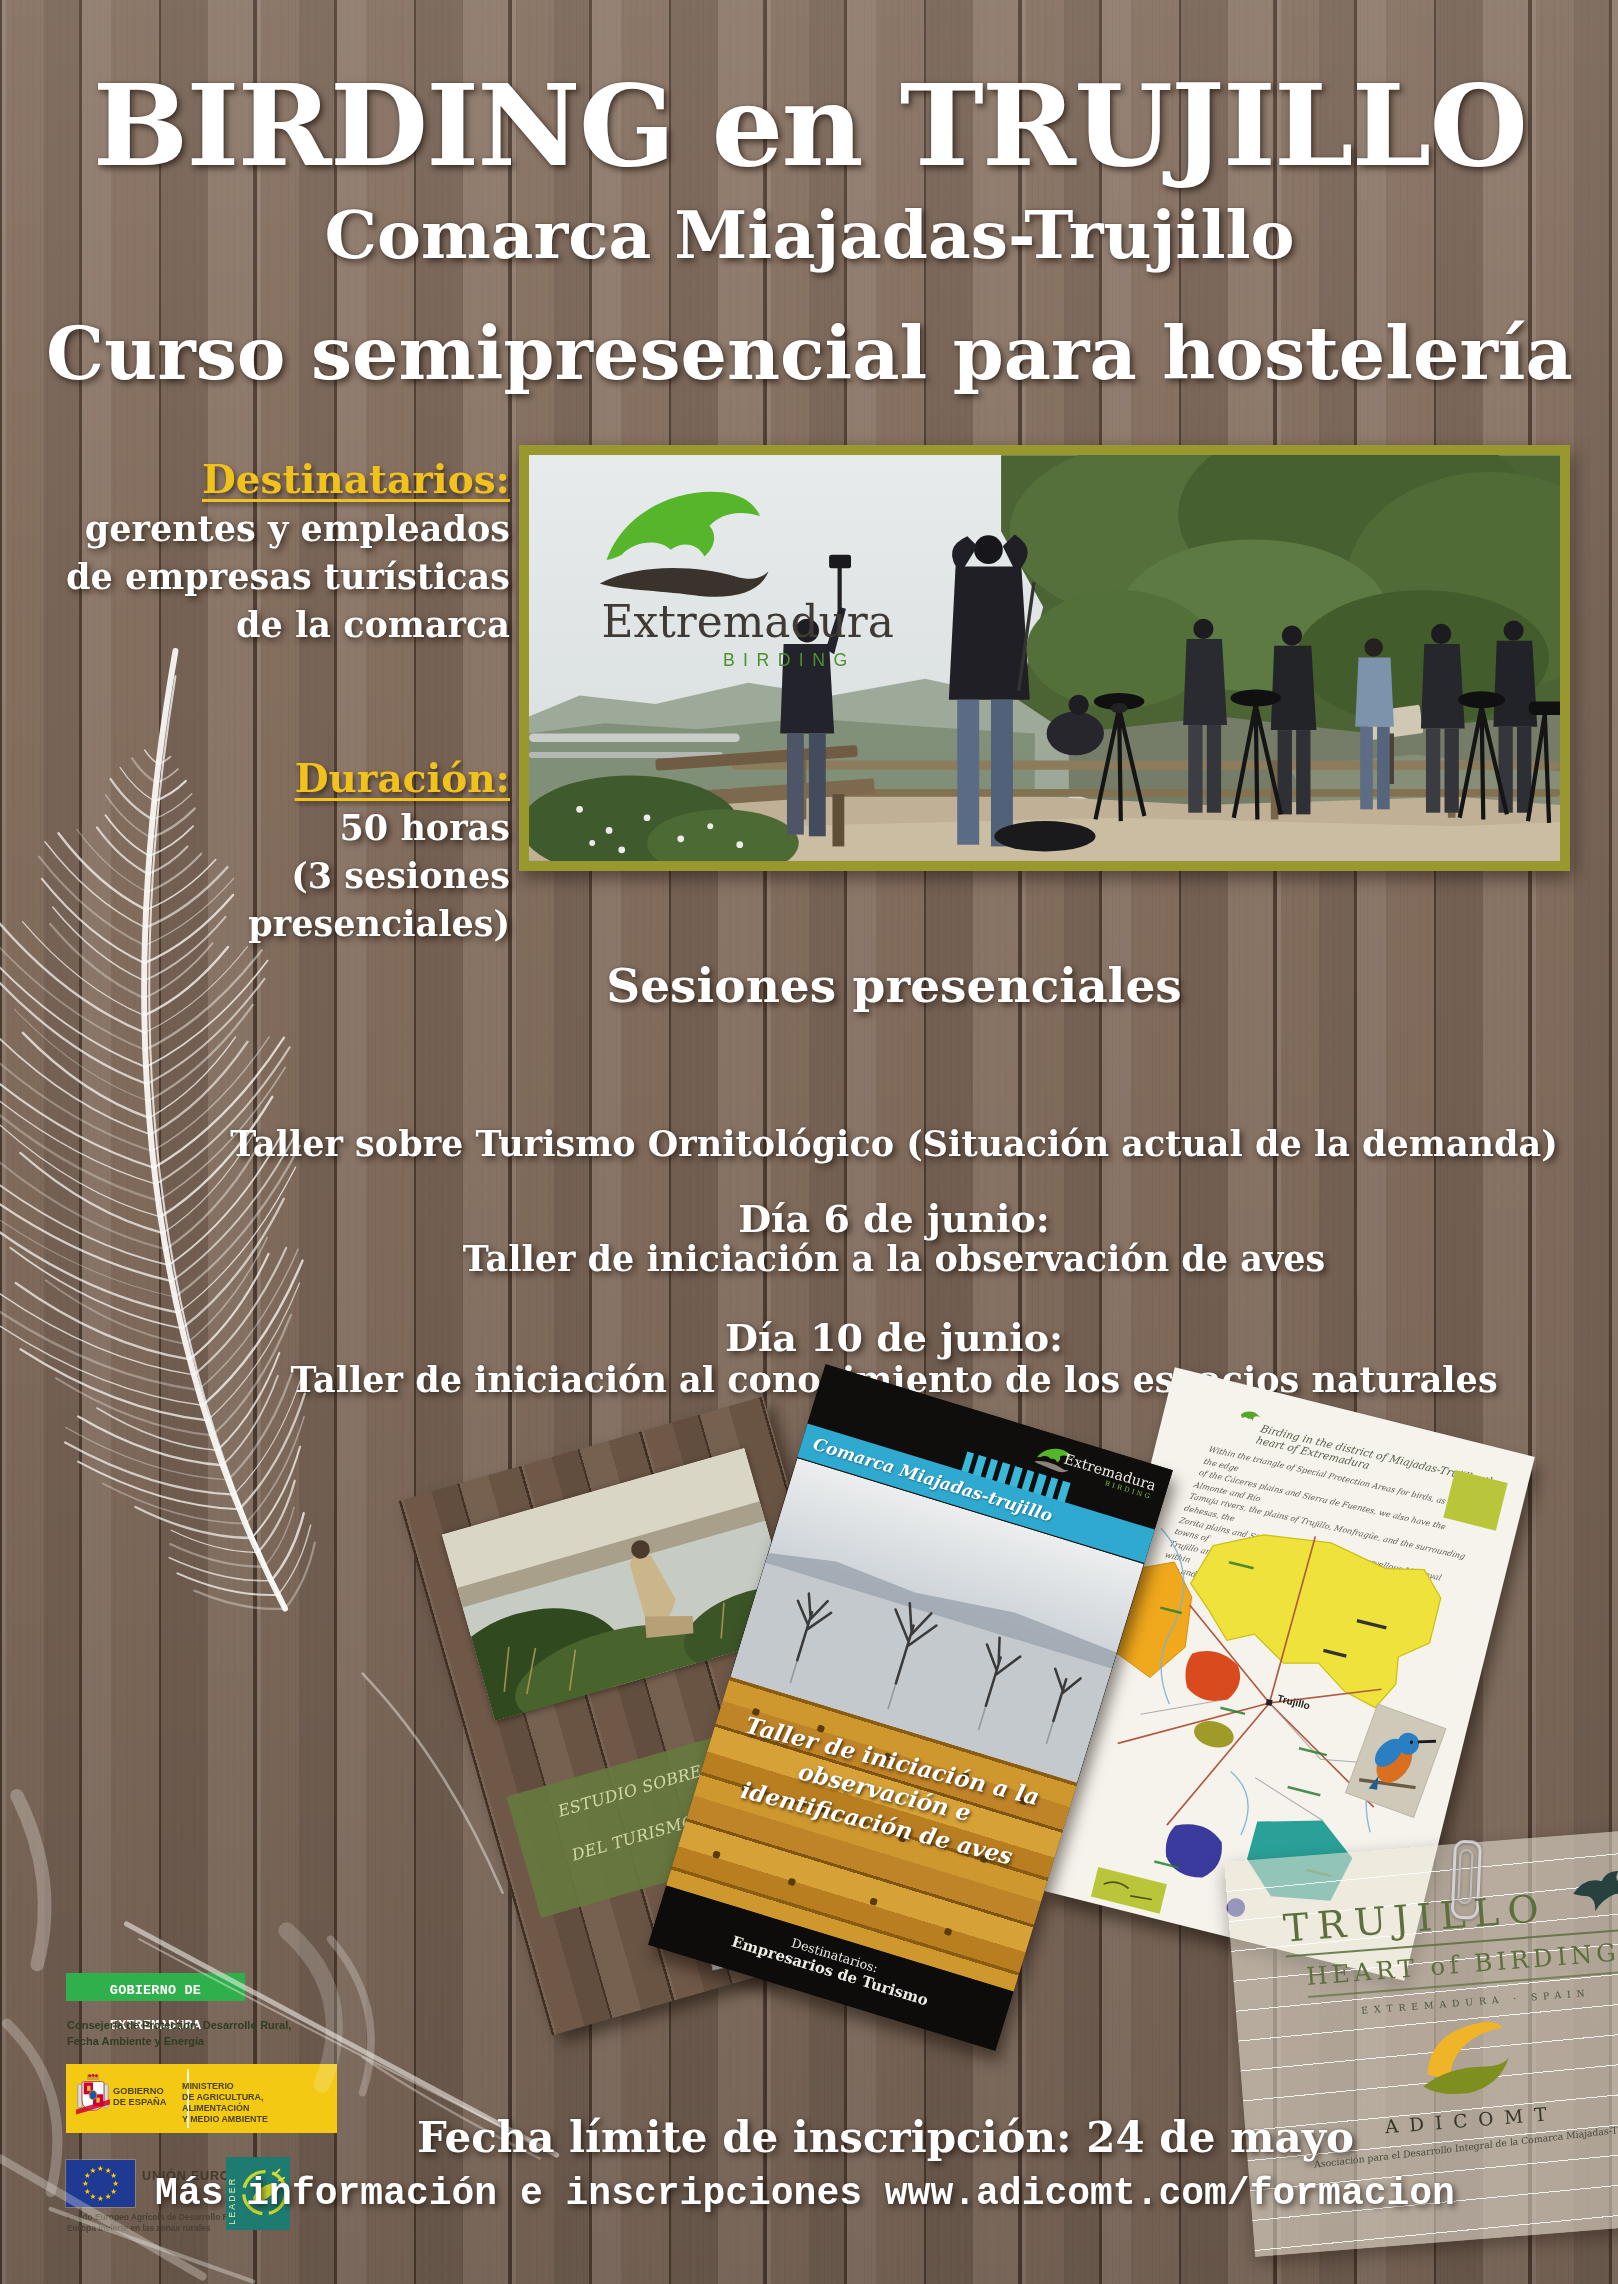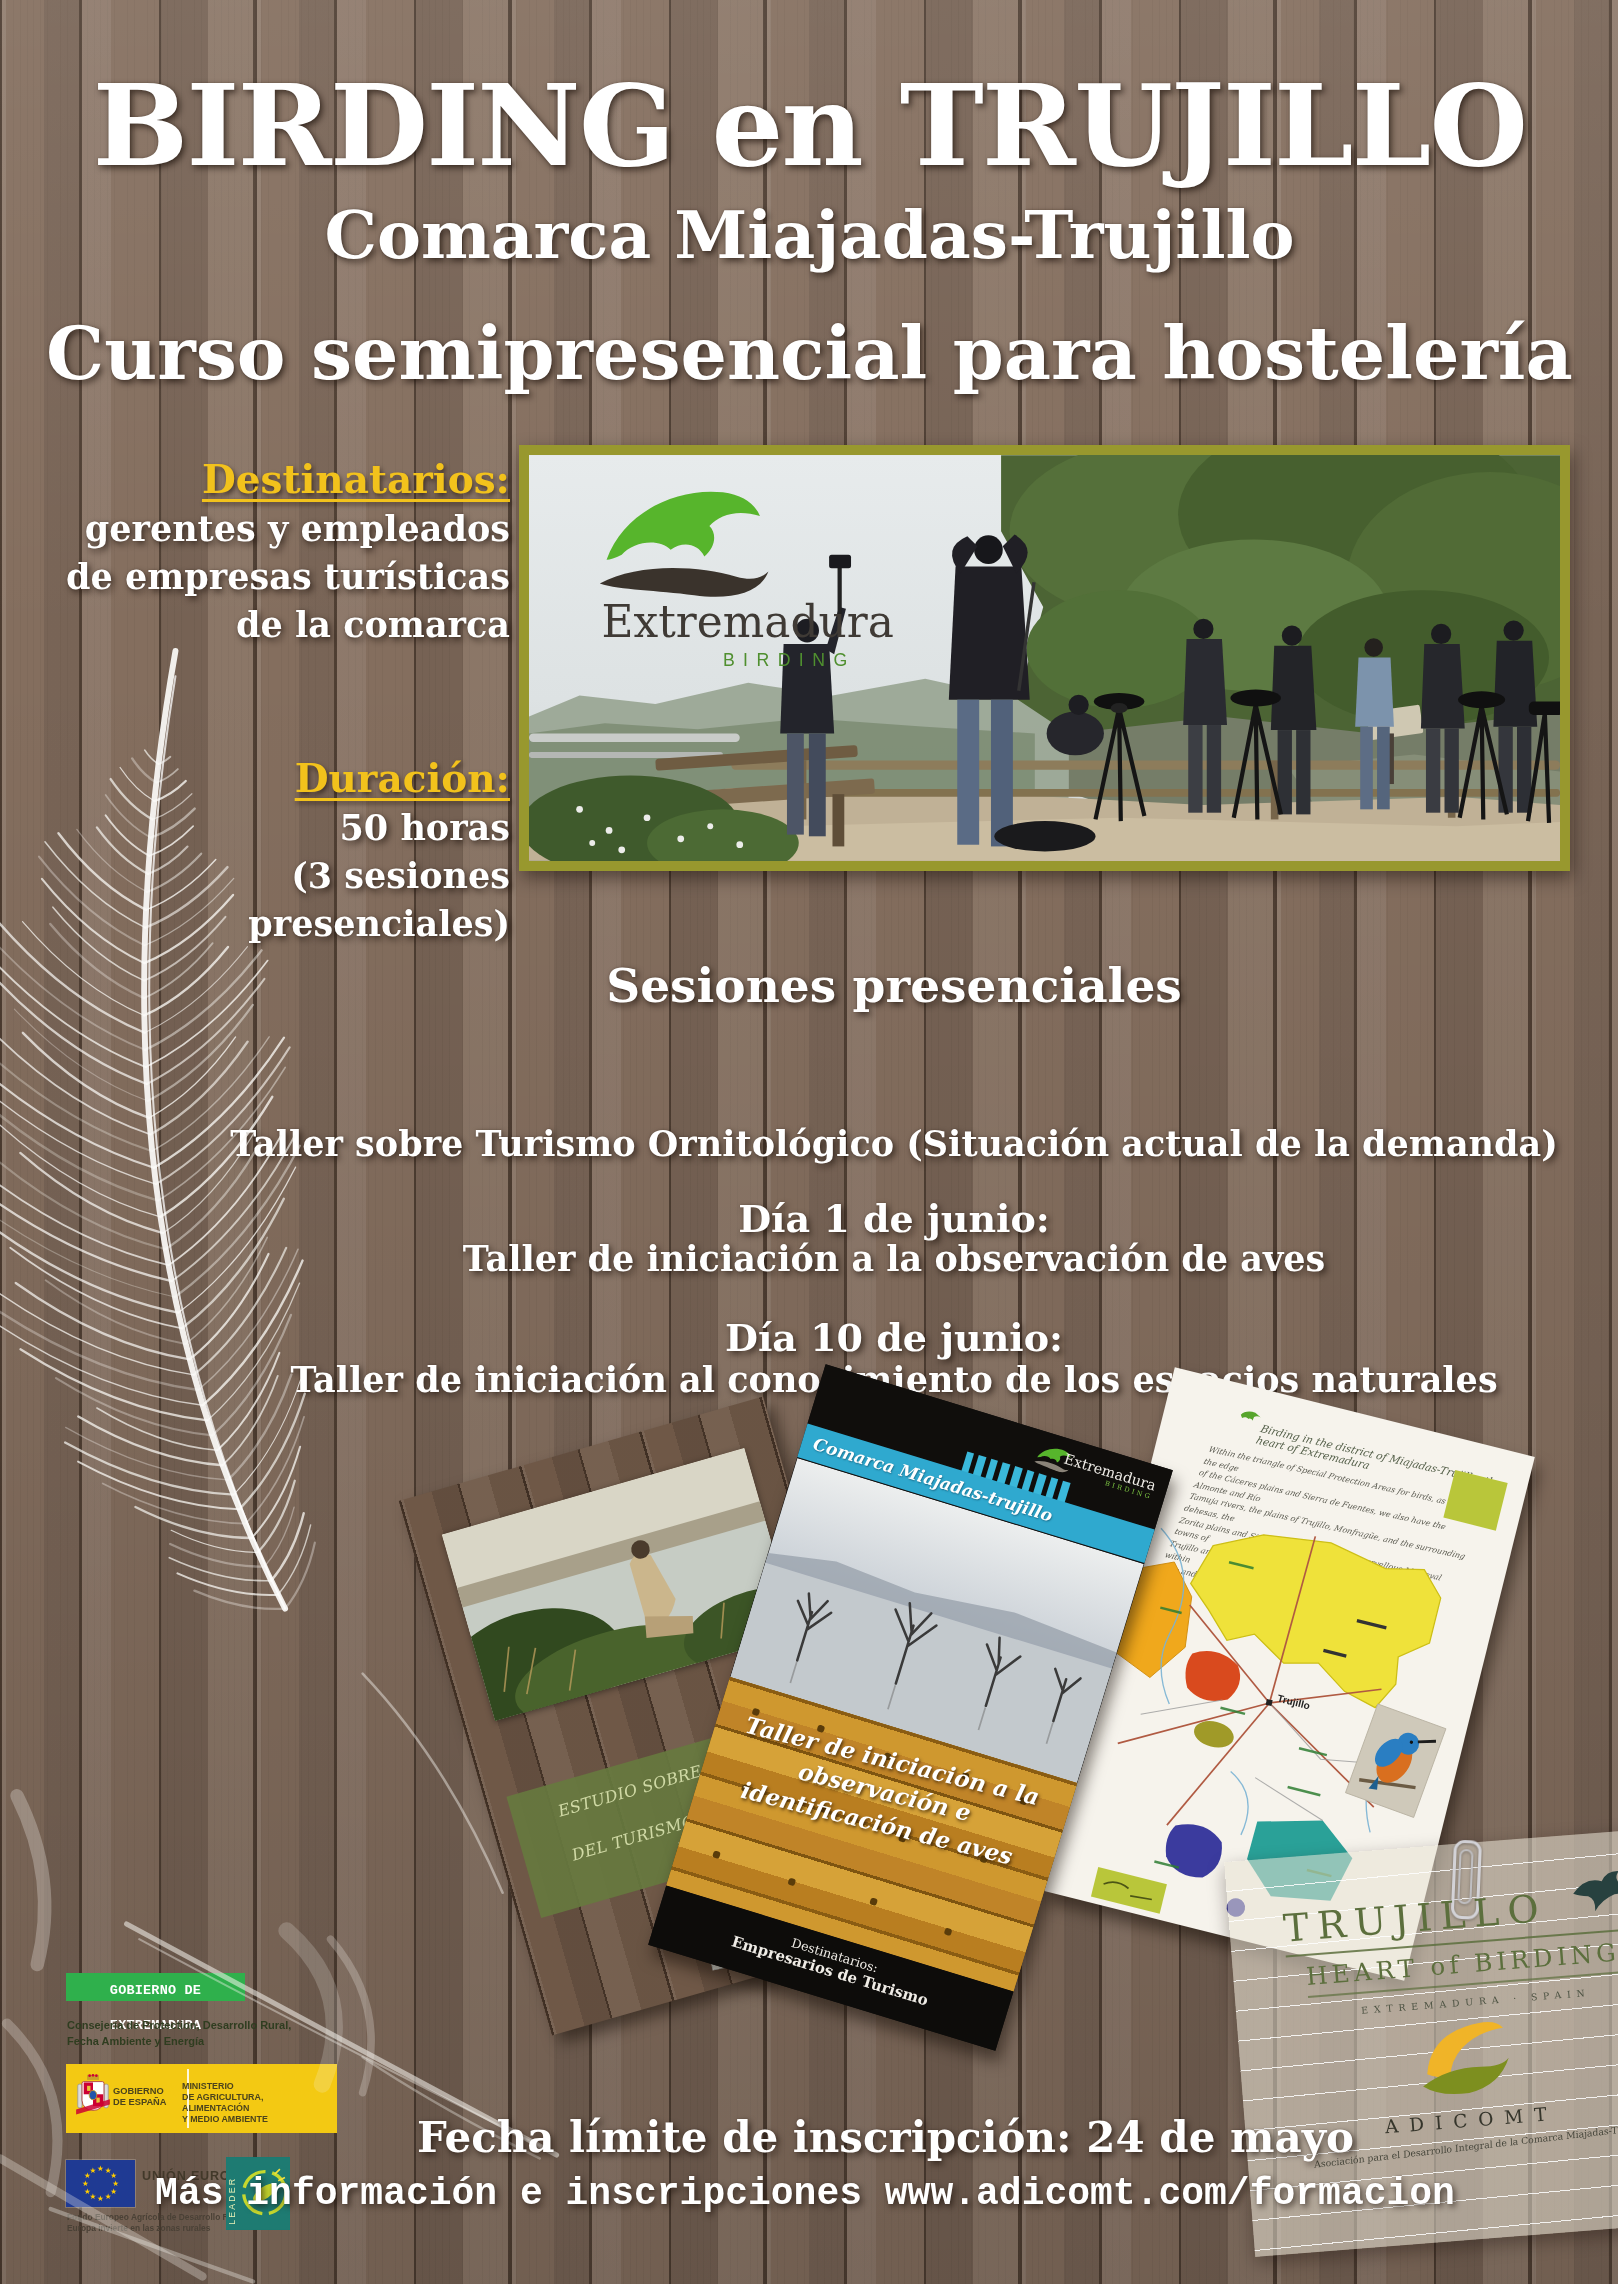--- a/index.html
+++ b/index.html
@@ -409,21 +409,21 @@
         <path d="M14,96 C34,40 96,10 152,16 C176,19 190,30 196,44 C170,36 148,42 136,56 C146,66 142,82 130,92 C122,76 104,74 90,84 C76,70 46,74 32,90 C24,94 18,96 14,96 Z" fill="#57b52c"></path>
         <path d="M6,124 C50,100 120,102 168,116 C186,121 198,118 206,110 C196,136 160,144 118,138 C74,132 30,132 6,124 Z" fill="#3a332c"></path>
         <text x="8" y="188" font-family="DejaVu Serif, serif" font-size="52" fill="#3f3a35">Extremadura</text>
         <text x="152" y="222" font-family="Liberation Sans, sans-serif" font-size="21" letter-spacing="10" fill="#4f8f2f">BIRDING</text>
       </g>
     </svg>
   </div>
 
   <div id="s-heading" class="abs sess wserif center">Sesiones presenciales</div>
   <div id="s1t" class="abs sess wserif center s-desc">Taller sobre Turismo Ornitológico (Situación actual de la demanda)</div>
-  <div id="s2d" class="abs sess wserif center s-date">Día 1 de junio:</div>
+  <div id="s2d" class="abs sess wserif center s-date">Día 6 de junio:</div>
   <div id="s2t" class="abs sess wserif center s-desc">Taller de iniciación a la observación de aves</div>
   <div id="s3d" class="abs sess wserif center s-date">Día 10 de junio:</div>
   <div id="s3t" class="abs sess wserif center s-desc">Taller de iniciación al conocimiento de los espacios naturales</div>
 
   <div id="b1" class="abs brochure">
     <div id="b1-photo" class="abs">
       <svg width="315" height="194" viewBox="0 0 374 230">
         <rect width="374" height="230" fill="#d9d6c6"></rect>
         <rect y="66" width="374" height="30" fill="#a8a08a"></rect>
         <rect y="90" width="374" height="140" fill="#c6ccc4"></rect>

